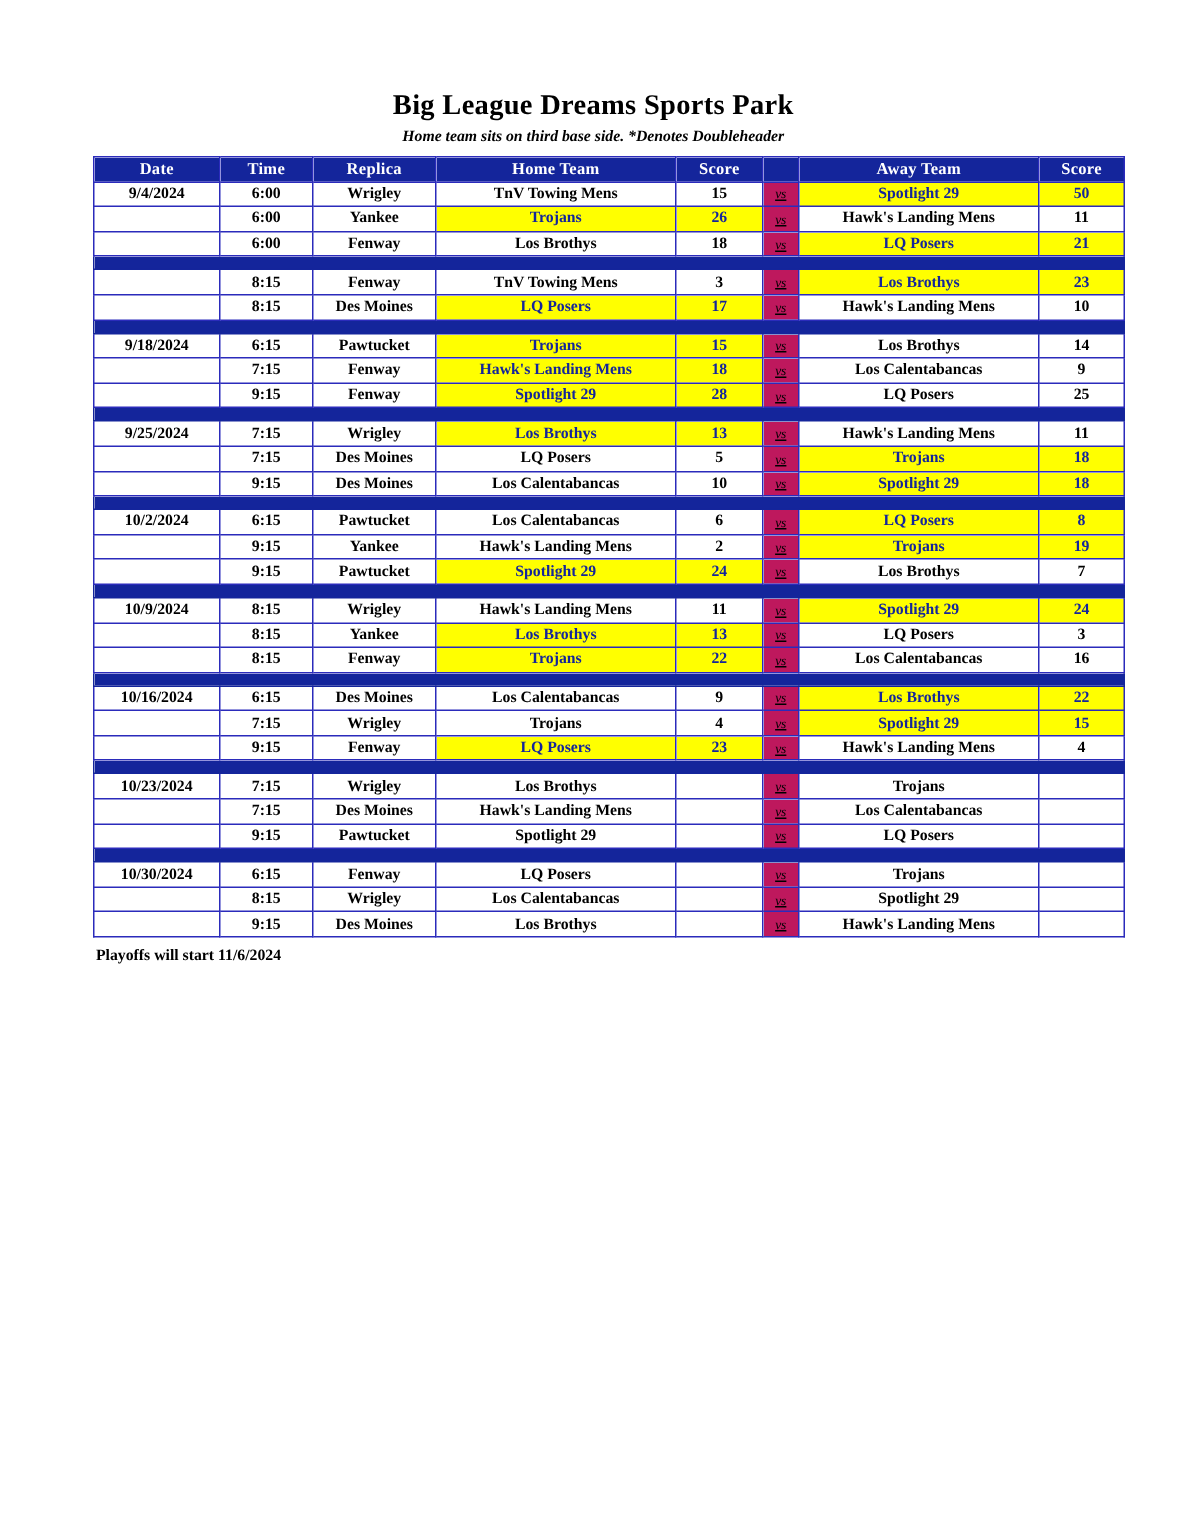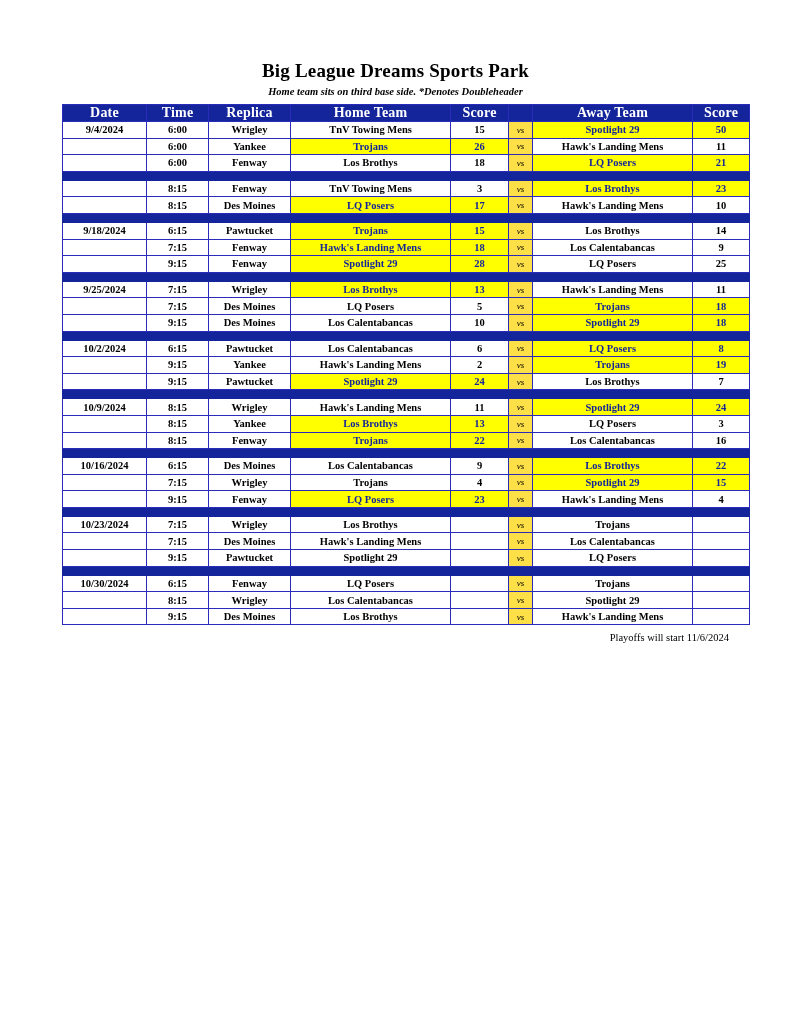--- a/index.html
+++ b/index.html
@@ -53,61 +53,61 @@
     padding: 0 2px;
     text-align: center;
     vertical-align: middle;
     overflow: hidden;
     white-space: nowrap;
   }
   thead th {
     background: #14259b;
     color: #ffffff;
     font-weight: bold;
-    font-size: 14px;
+    font-size: 11px;
     letter-spacing: 0.2px;
   }
   tr.spacer td {
     background: #14259b;
     height: 8px;
     border: 1px solid #14259b;
     padding: 0;
   }
   td.hl {
     background: #ffff00;
     font-weight: bold;
     color: #14259b;
   }
   td.plain {
     background: #ffffff;
   }
   td.vs {
     font-style: italic;
     font-size: 9px;
-    background: #fde047;
+    background: #be185d;
+    text-decoration: underline;
   }
   td.date {
     font-weight: bold;
     font-size: 10.5px;
   }
   td.time, td.field {
     font-weight: bold;
   }
   td.team {
     font-weight: bold;
   }
   td.score {
     font-weight: bold;
   }
   .footer {
     margin-top: 7px;
     font-size: 10.5px;
-    font-weight: normal;
+    font-weight: bold;
     padding-left: 2px;
-    text-align: right;
   }
   col.c-date { width: 84px; }
   col.c-time { width: 62px; }
   col.c-field { width: 82px; }
   col.c-home { width: 160px; }
   col.c-score { width: 58px; }
   col.c-vs { width: 24px; }
   col.c-away { width: 160px; }
   col.c-score2 { width: 57px; }
 </style>

